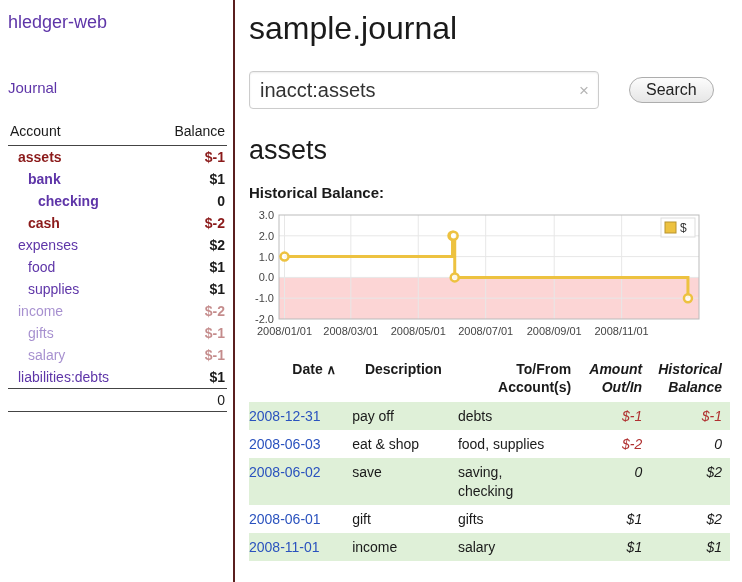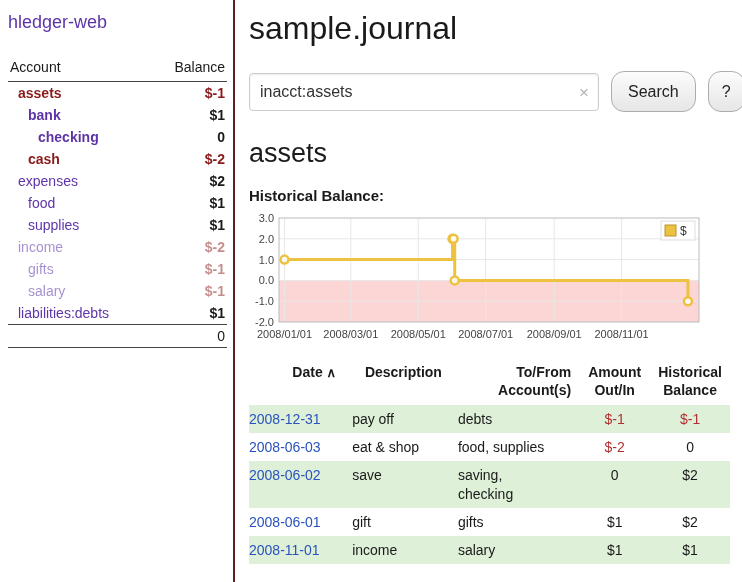--- a/index.html
+++ b/index.html
@@ -26,47 +26,50 @@
   td.bal.danger{color:var(--neg_strong,#8b1a1a);}
   td.bal.faded{color:var(--neg_strong,#8b1a1a);opacity:.5;}
   .total-row td{border-top:1px solid #444;border-bottom:1px solid #444;padding:3px 2px;}
   .total-row td.total{text-align:right;font-weight:400;}
 
   
   .main{flex:1;padding:8px 8px 0 14px;}
   .page-title{font-size:32px;font-weight:400;margin:2px 0 24px;}
   .search-row{display:flex;align-items:center;margin-bottom:26px;}
   .search-box{position:relative;width:350px;margin-right:12px;}
-  .search-input{width:100%;height:38px;border:1px solid #ccc;border-radius:4px;padding:0 30px 0 10px;font-size:16px;font-family:inherit;color:#333;box-shadow:inset 0 1px 2px rgba(0,0,0,.075);outline:none;}
+  .search-input{width:100%;height:38px;border:1px solid #ccc;border-radius:4px;padding:0 30px 0 10px;font-size:20px;font-family:inherit;color:#333;box-shadow:inset 0 1px 2px rgba(0,0,0,.075);outline:none;}
   .clear-icon{position:absolute;right:10px;top:50%;transform:translateY(-50%);color:#b5b5b5;font-size:17px;line-height:1;cursor:pointer;}
-  .btn{height:41px;padding:0 16px;margin-right:12px;font-size:16px;font-family:inherit;color:#222;background:linear-gradient(#fcfcfc,#e6e6e6);border:1px solid #adadad;border-radius:13px;cursor:pointer;}
+  .btn{height:26px;padding:0 16px;margin-right:12px;font-size:16px;font-family:inherit;color:#222;background:linear-gradient(#fcfcfc,#e6e6e6);border:1px solid #adadad;border-radius:13px;cursor:pointer;margin-left:18px;}
   .btn-help{padding:0 13px;margin-right:0;}
   .account-heading{font-size:27px;font-weight:400;margin:0 0 18px;}
   .chart-title{font-size:15px;font-weight:700;margin:0 0 6px;}
   .chart-wrap{margin:0 0 14px;}
   svg text{font-family:"Liberation Sans",sans-serif;}
 
   
   .register{border-collapse:collapse;font-size:14px;width:481px;}
   .register th{font-weight:700;text-align:right;vertical-align:top;padding:2px 8px 6px;white-space:pre-line;line-height:1.25;}
-  .register th.num,.register td.num{text-align:center;}
+  .register th.num,.register td.num{text-align:right;font-style:italic;}
   .register th:first-child,.register td:first-child{padding-left:0;}
   .register td{padding:5px 8px;vertical-align:top;white-space:pre-line;line-height:1.3;}
   tr.hl{background:var(--row_green,#dff0d8);}
   .date-link{color:var(--date_link,#2a52be);}
   td.neg{color:var(--amount_neg,#b03030);}
   .sort{font-weight:700;font-size:13px;}
 </style>
 </head>
 <body>
 
 <div class="layout">
 
   <aside class="sidebar">
     <a class="app-title">hledger-web</a>
+    <nav class="journal-nav">
+      <a class="journal-link">Journal</a>
+    </nav>
     <table class="accounts-table">
       <thead>
         <tr>
           <th class="acct-h">Account</th>
           <th class="bal-h">Balance</th>
         </tr>
       </thead>
       <tbody>
           <tr>
             <td style="padding-left: 10px;"><a class="acct-link danger bold">assets</a></td>

